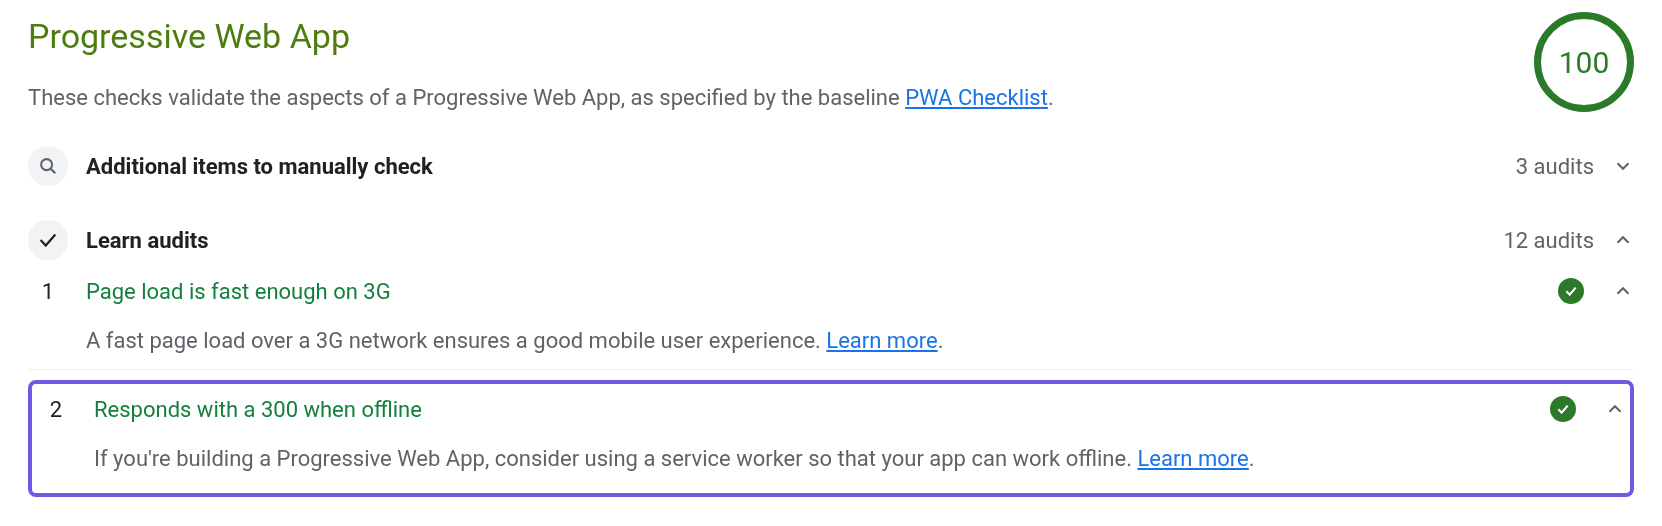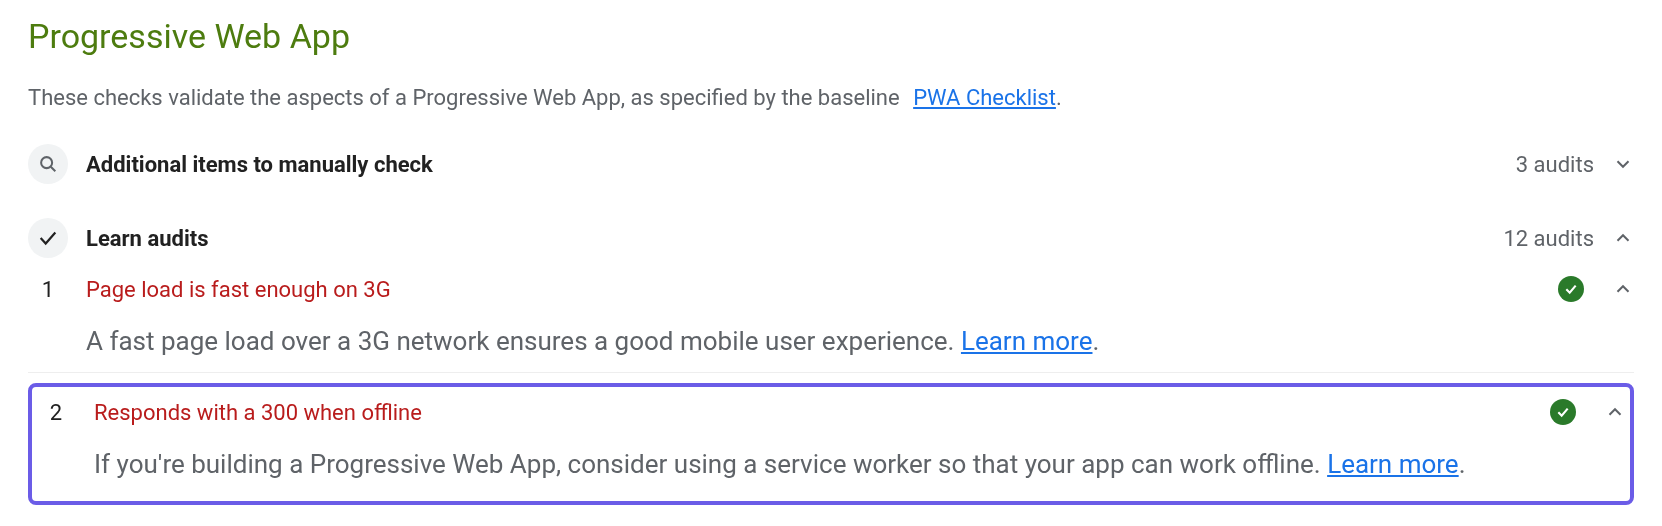--- a/index.html
+++ b/index.html
@@ -24,21 +24,20 @@
       color: #4d7c0f;
       margin-bottom: 29px;
     }
     .subtitle {
       font-size: 22px;
       color: #5f6368;
     }
     .subtitle a {
       color: #1a73e8;
       text-decoration: underline;
-      margin-left: 8px;
     }
     .score-gauge {
       width: 100px;
       height: 100px;
       border-radius: 50%;
       border: 7px solid #2a7a2a;
       display: flex;
       align-items: center;
       justify-content: center;
       font-size: 30px;
@@ -92,38 +91,38 @@
     }
     .audit-index {
       width: 40px;
       text-align: center;
       font-size: 22px;
       color: #212121;
       flex-shrink: 0;
     }
     .audit-title {
       font-size: 22px;
-      color: #b91c1c;
+      color: #15803d;
       flex: 1;
     }
     .pass-badge {
       width: 26px;
       height: 26px;
       border-radius: 50%;
       background: #2a7a2a;
       display: flex;
       align-items: center;
       justify-content: center;
       flex-shrink: 0;
       margin-right: 10px;
     }
     .pass-badge svg { width: 16px; height: 16px; stroke: #fff; }
     .audit-desc {
       padding: 18px 0 16px 58px;
-      font-size: 26px;
+      font-size: 22px;
       color: #5f6368;
     }
     .audit-desc a {
       color: #1a73e8;
       text-decoration: underline;
     }
     .highlight-box {
       border: 4px solid #6b5ce7;
       border-radius: 8px;
       padding: 2px 4px 6px 4px;
@@ -137,20 +136,23 @@
   </style>
 </head>
 <body>
 
 <div class="header">
   <div class="header-text">
     <h1 class="title">Progressive Web App</h1>
     <p class="subtitle">
       <span>These checks validate the aspects of a Progressive Web App, as specified by the baseline </span><a href="#">PWA Checklist</a><span>.</span>
     </p>
+  </div>
+  <div class="score-gauge">
+    <span>100</span>
   </div>
 </div>
 
 <div class="group-header">
   <span class="icon-circle">
     <svg viewBox="0 0 24 24" fill="none" stroke="#5f6368" stroke-width="2.2">
       <circle cx="10.5" cy="10.5" r="6"></circle>
       <line x1="20" y1="20" x2="15" y2="15"></line>
     </svg>
   </span>

